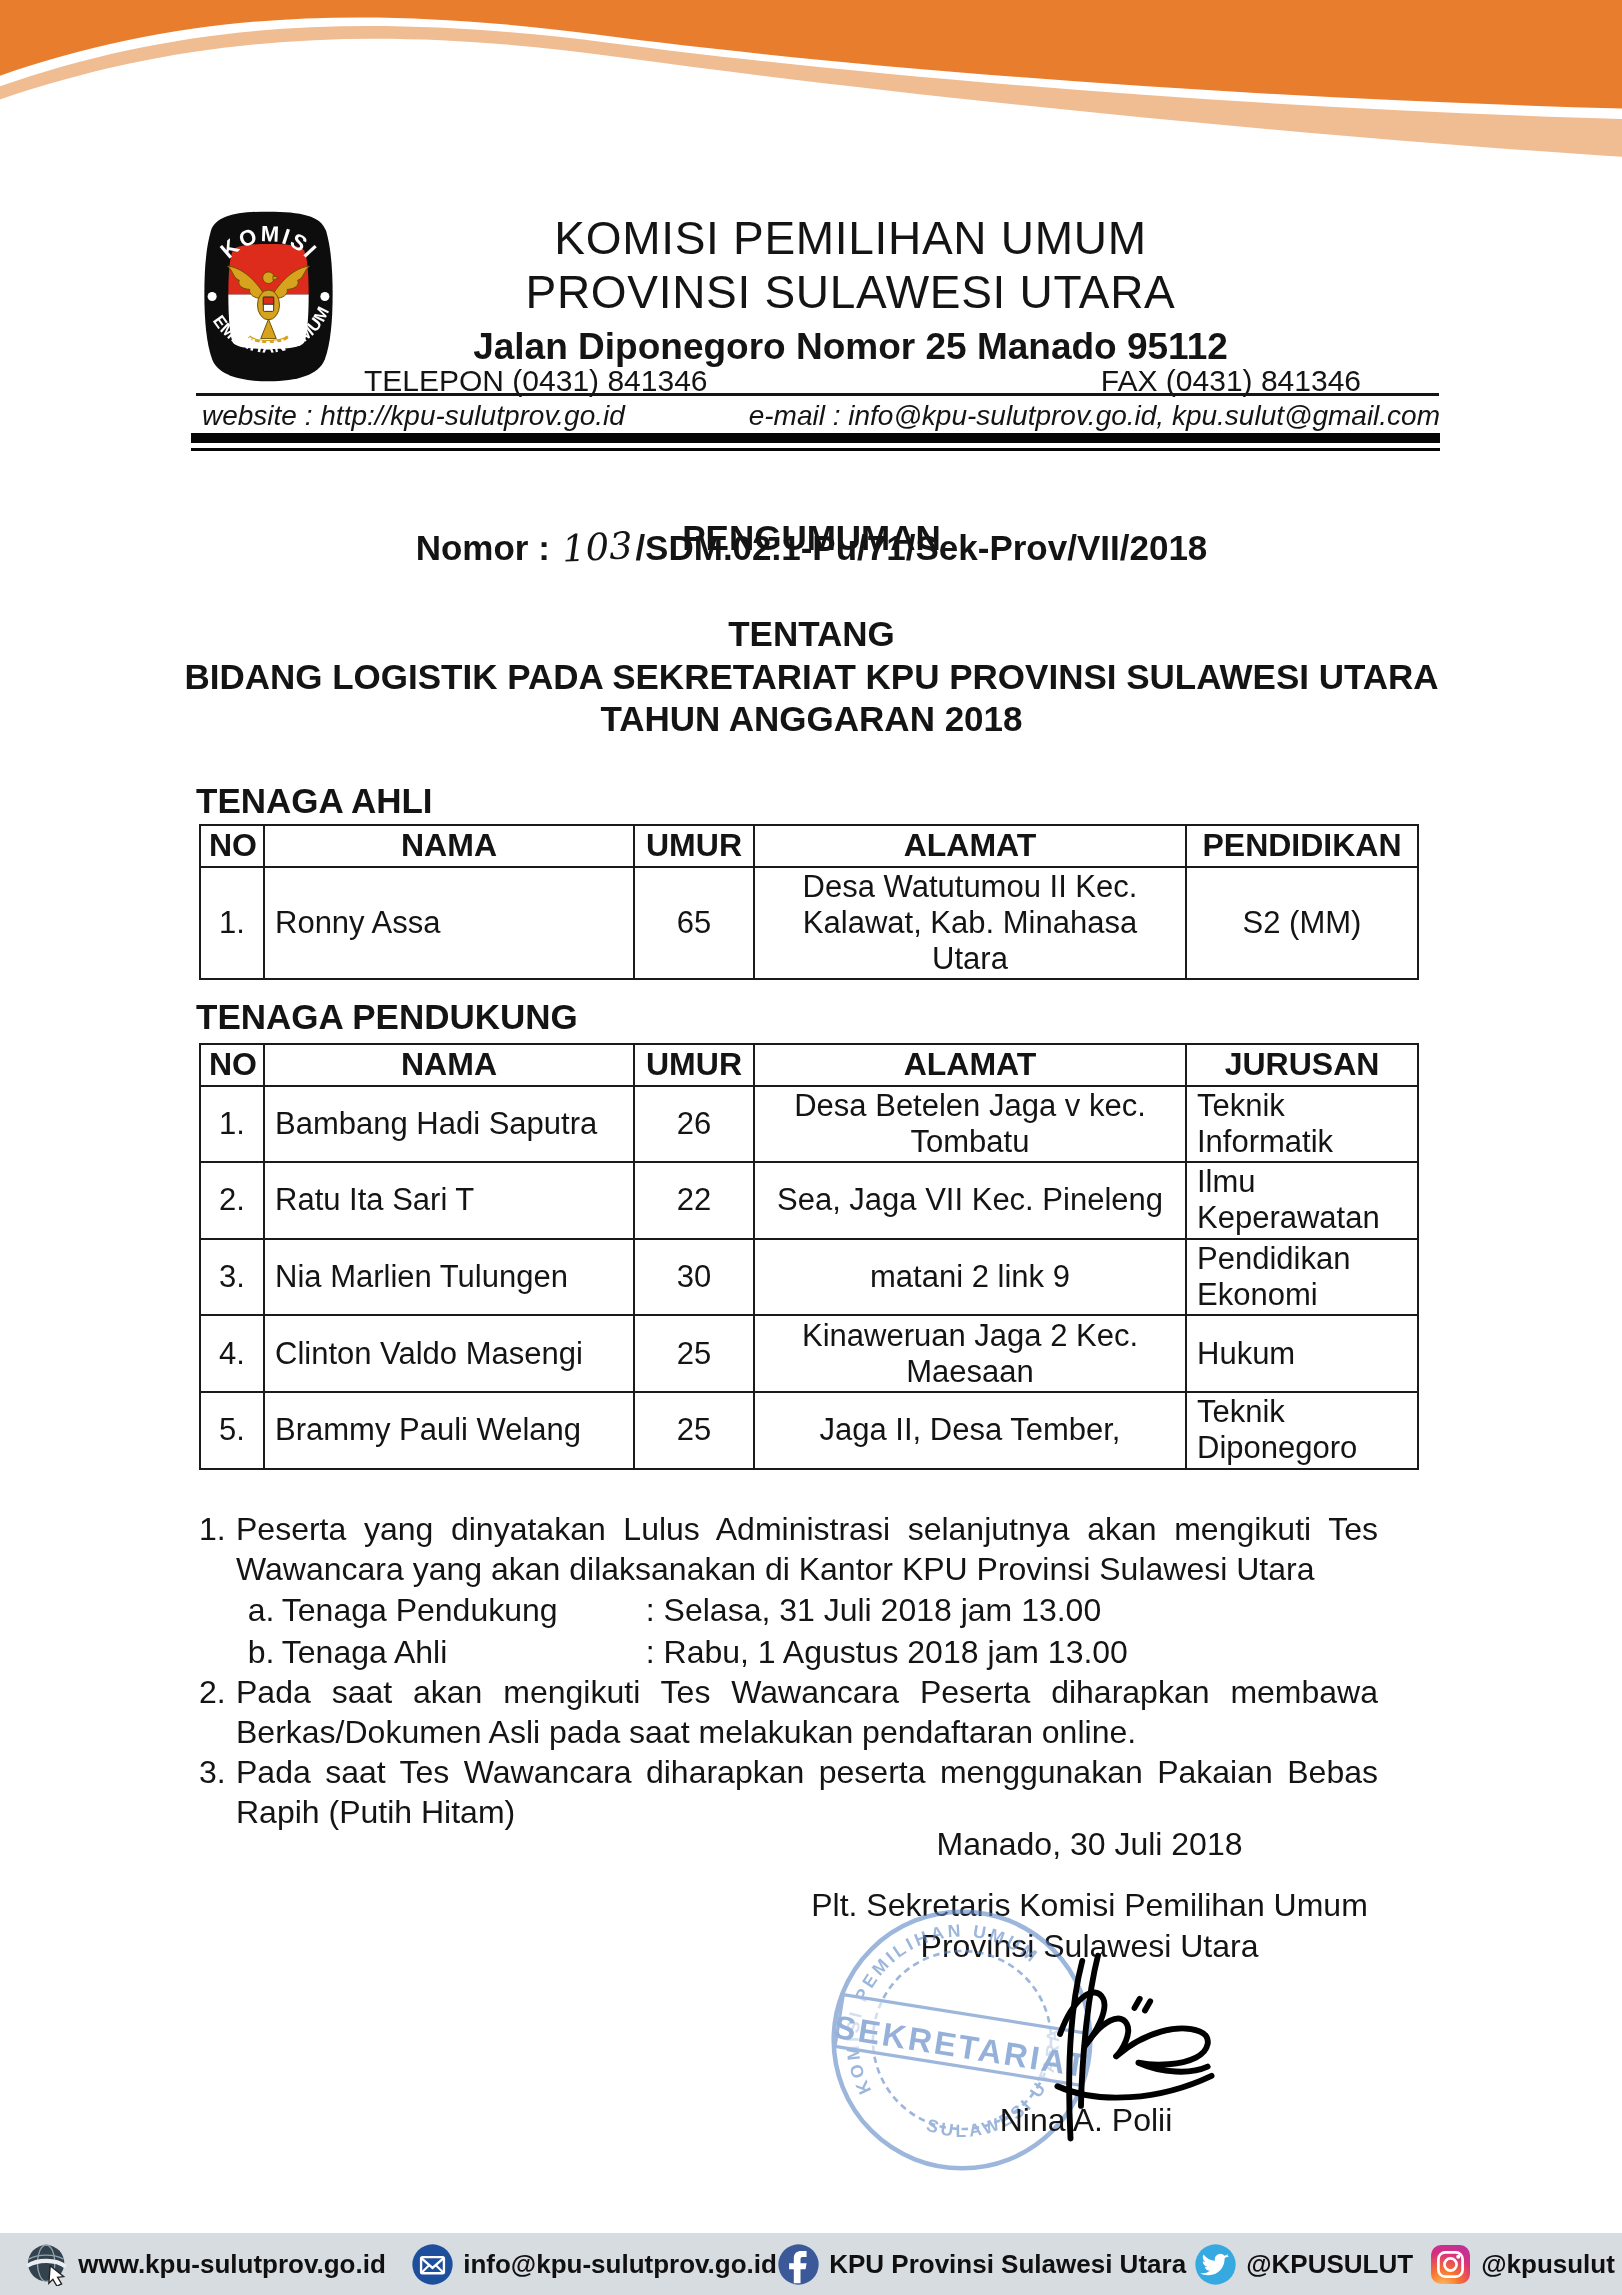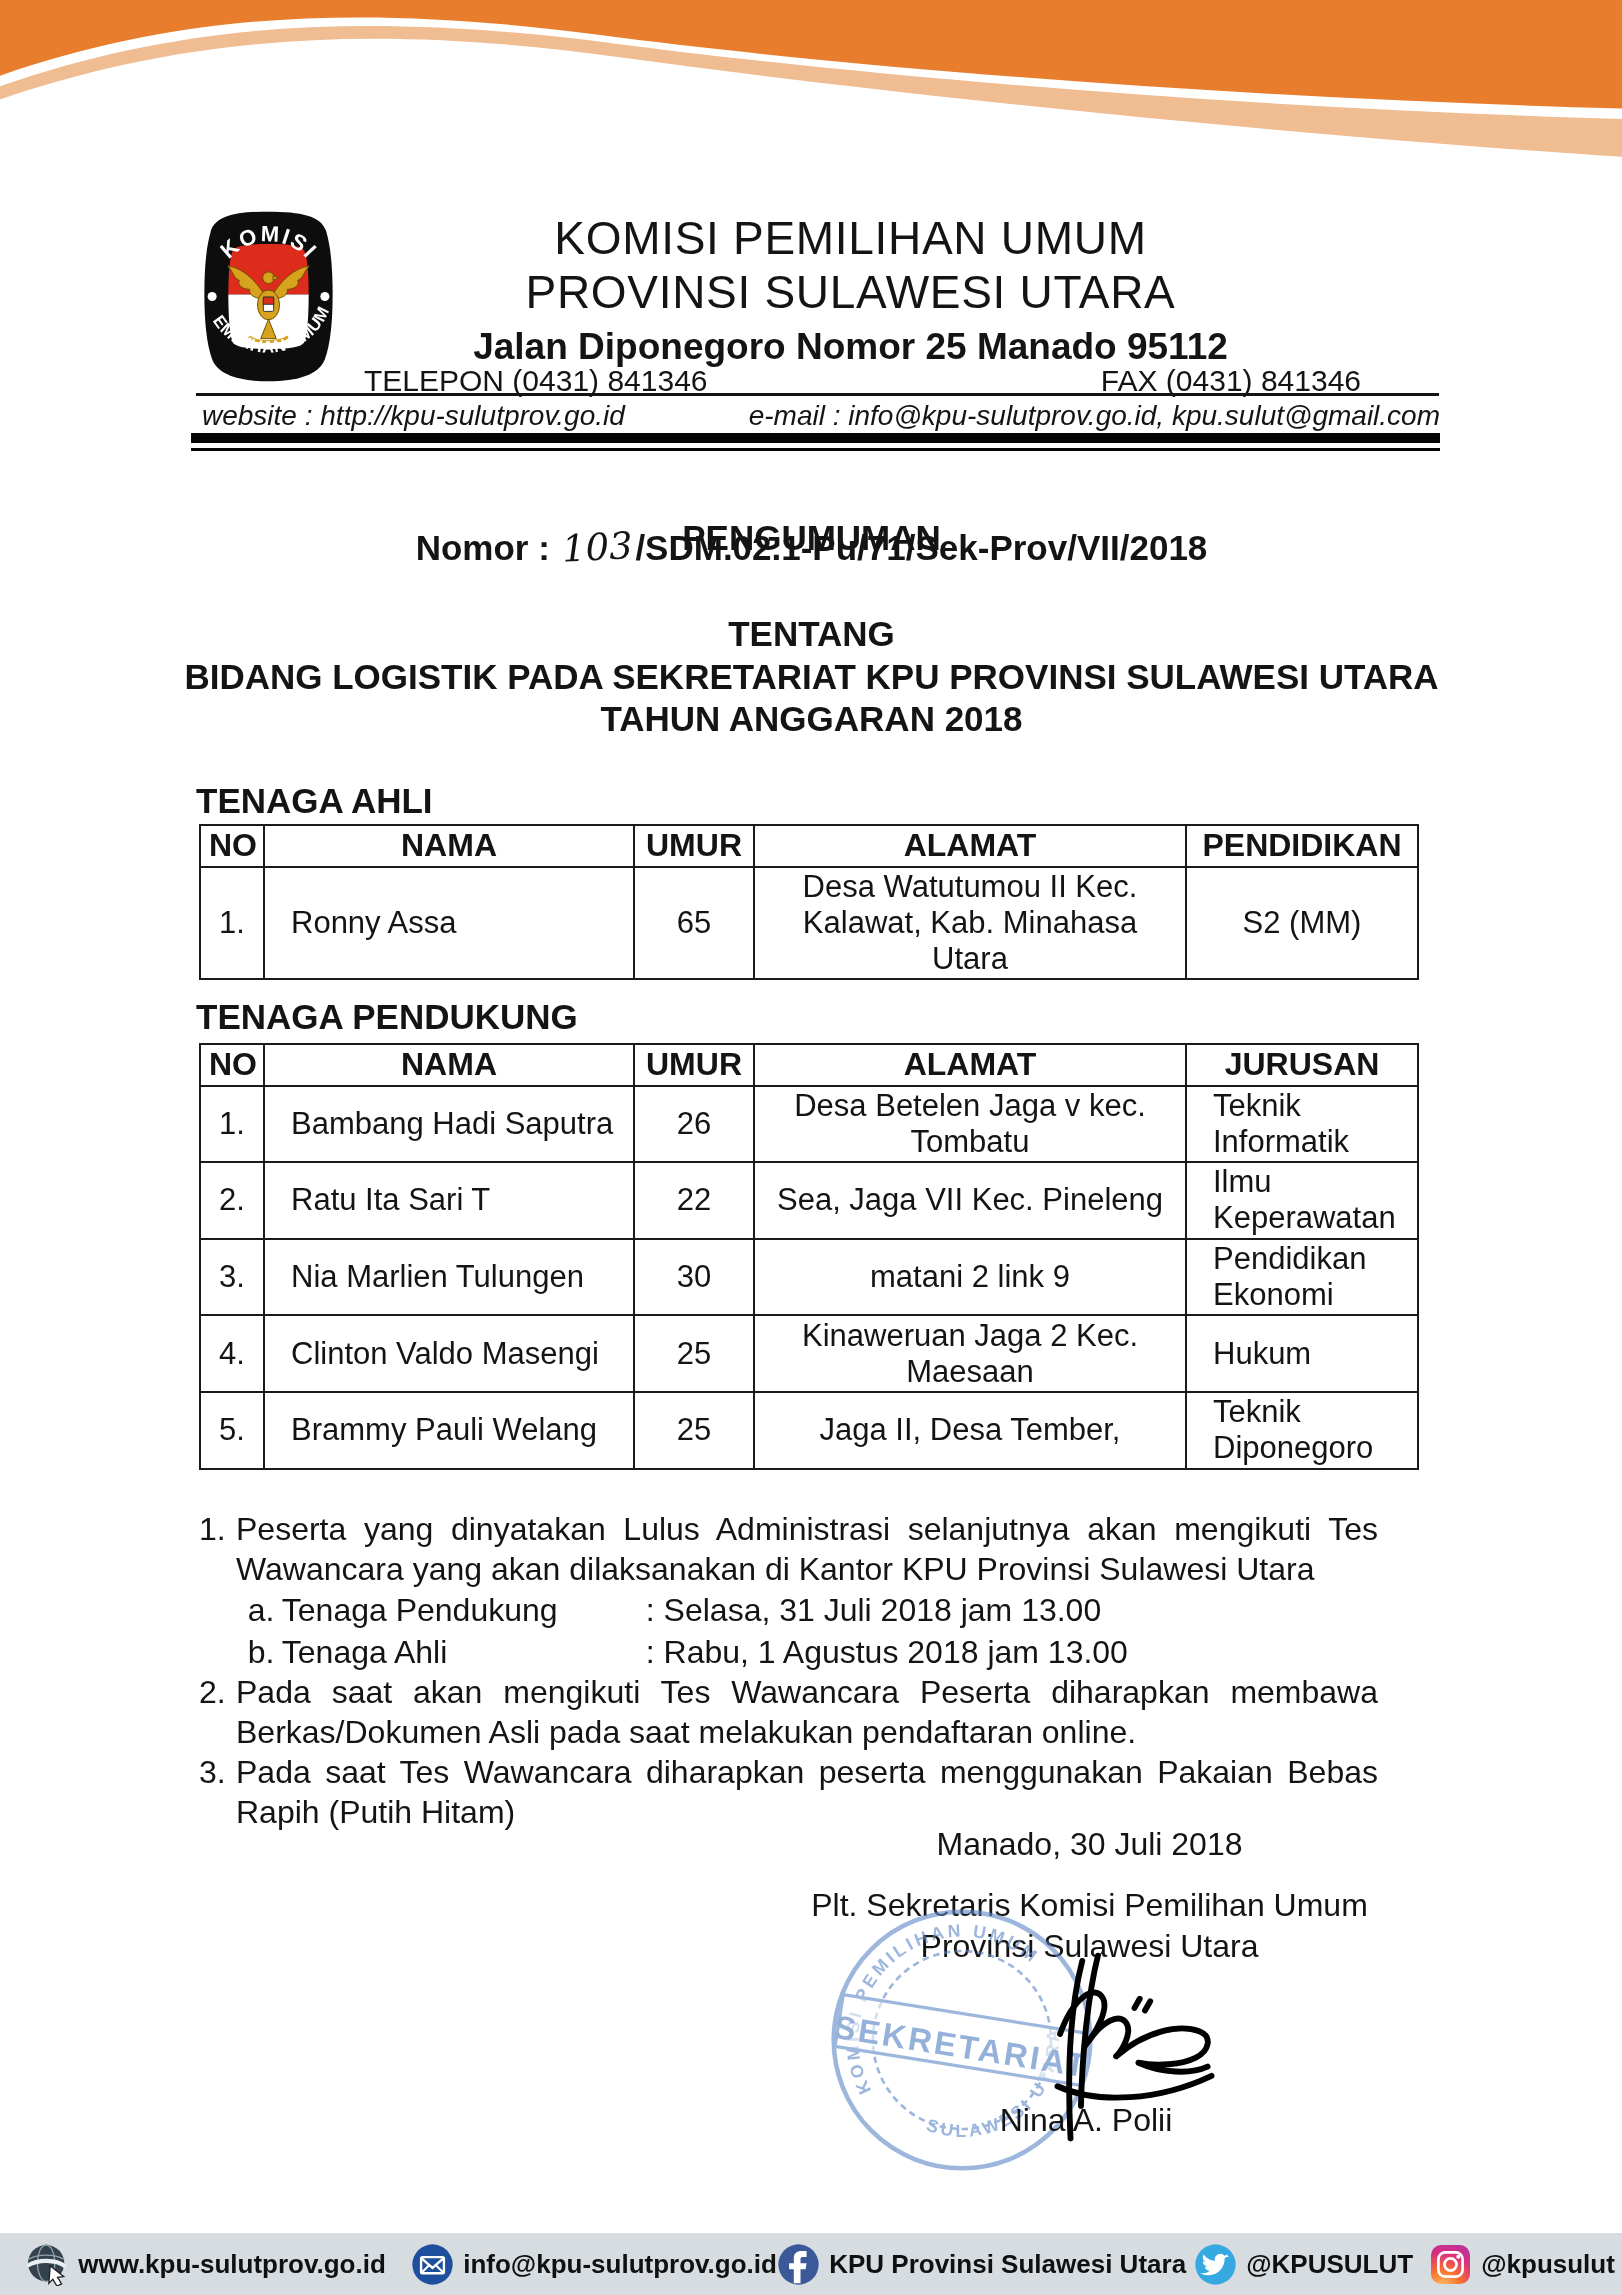--- a/index.html
+++ b/index.html
@@ -41,21 +41,21 @@
   
   .section-title { position:absolute; left:196px; font-weight:bold; font-size:35px; }
   .sec-1 { top:781px; }
   .sec-2 { top:997px; }
   table { border-collapse:collapse; table-layout:fixed; width:1218px; }
   .tbl-1 { position:absolute; left:199px; top:824px; }
   .tbl-2 { position:absolute; left:199px; top:1043px; }
   th,td { border:2.6px solid #1a1a1a; vertical-align:middle; padding:1.3px 7.9px; }
   th { font-weight:bold; font-size:32px; text-align:center; }
   td { font-size:31px; text-align:center; }
-  td.l { text-align:left; padding-left:26px; }
+  td.l { text-align:left; padding-left:10px; }
   .tbl-1 tr.hdr { height:38px; } .tbl-1 tr.data { height:98px; }
   .tbl-2 tr.hdr { height:41px; } .tbl-2 tr.data { height:72px; }
 
   
   .notes { position:absolute; left:199px; top:1509px; width:1179px; font-size:32px; line-height:40px; }
   .note { display:flex; }
   .note-num { width:37px; flex:0 0 37px; }
   .note-body { flex:1; }
   .note-body p { text-align:justify; }
   .sub { display:flex; margin-left:11.8px; margin-top:1.3px; }

